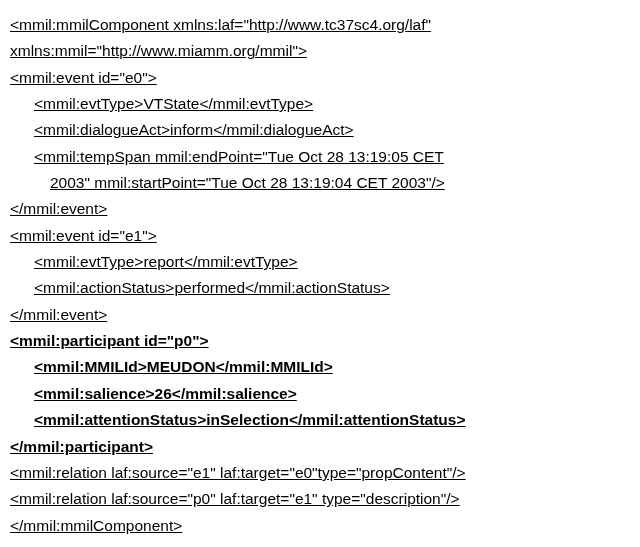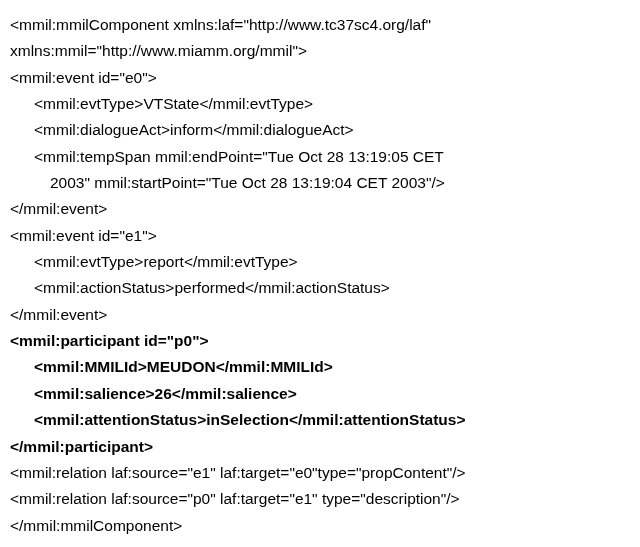--- a/index.html
+++ b/index.html
@@ -9,20 +9,21 @@
     font-family: Arial, Helvetica, sans-serif;
     font-size: 15.5px;
     line-height: 1.7;
     color: #000000;
     width: 640px;
     box-sizing: border-box;
   }
   .line {
     white-space: pre-wrap;
     word-break: break-word;
+    text-decoration: underline;
   }
   .indent1 { padding-left: 24px; }
   .indent2 { padding-left: 40px; }
   .bold { font-weight: bold; }
 </style>
 </head>
 <body>
 
 <div class="line">&lt;mmil:mmilComponent xmlns:laf="http://www.tc37sc4.org/laf"</div>
 <div class="line">xmlns:mmil="http://www.miamm.org/mmil"&gt;</div>

